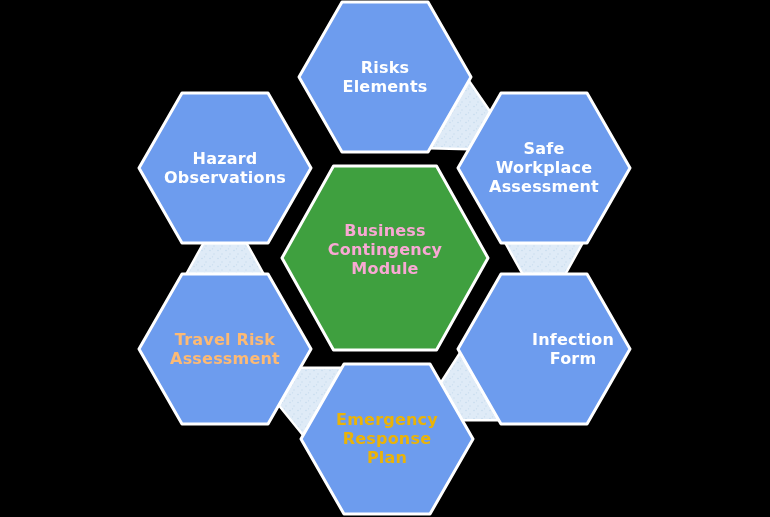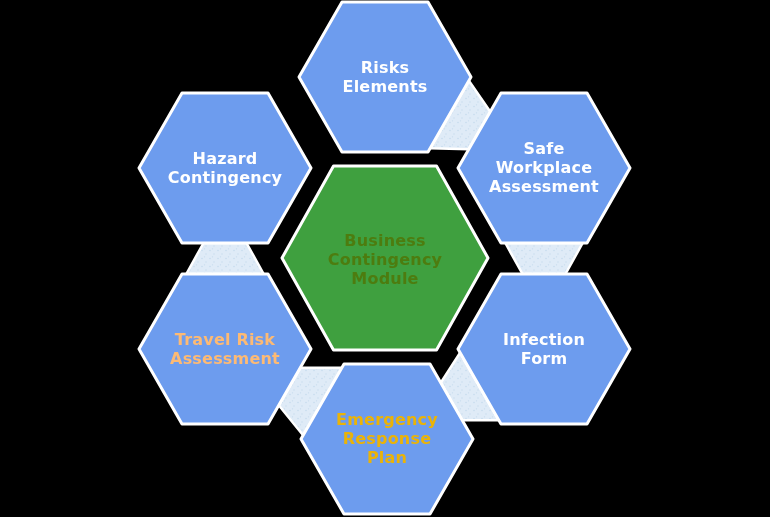--- a/index.html
+++ b/index.html
@@ -59,26 +59,26 @@
       <polygon points="139,349 182,274 268,274 311,349 268,424 182,424" fill="#6D9CEE" stroke="#FFFFFF" stroke-width="3" stroke-linejoin="round"></polygon>
       <polygon points="139,168 182,93 268,93 311,168 268,243 182,243" fill="#6D9CEE" stroke="#FFFFFF" stroke-width="3" stroke-linejoin="round"></polygon>
       <polygon points="282,258 333.5,166 436.5,166 488,258 436.5,350 333.5,350" fill="#3FA03F" stroke="#FFFFFF" stroke-width="3" stroke-linejoin="round"></polygon>
     </svg>
   <div id="labels-layer">
       <div class="hex-label" style="left: 385px; top: 77px; color: rgb(255, 255, 255);">Risks
 Elements</div>
       <div class="hex-label" style="left: 544px; top: 168px; color: rgb(255, 255, 255);">Safe
 Workplace
 Assessment</div>
-      <div class="hex-label" style="left: 544px; top: 349px; color: rgb(255, 255, 255);">Infection
+      <div class="hex-label" style="left: 573px; top: 349px; color: rgb(255, 255, 255);">Infection
 Form</div>
       <div class="hex-label" style="left: 387px; top: 439px; color: #eab308;">Emergency
 Response
 Plan</div>
       <div class="hex-label" style="left: 225px; top: 349px; color: #fdba74;">Travel Risk
 Assessment</div>
       <div class="hex-label" style="left: 225px; top: 168px; color: rgb(255, 255, 255);">Hazard
-Contingency</div>
-      <div class="hex-label" style="left: 385px; top: 260px; color: #4d7c0f;">Business
+Observations</div>
+      <div class="hex-label" style="left: 385px; top: 250px; color: #f9a8d4;">Business
 Contingency
 Module</div>
     </div>
 </div>
 
 </body></html>

